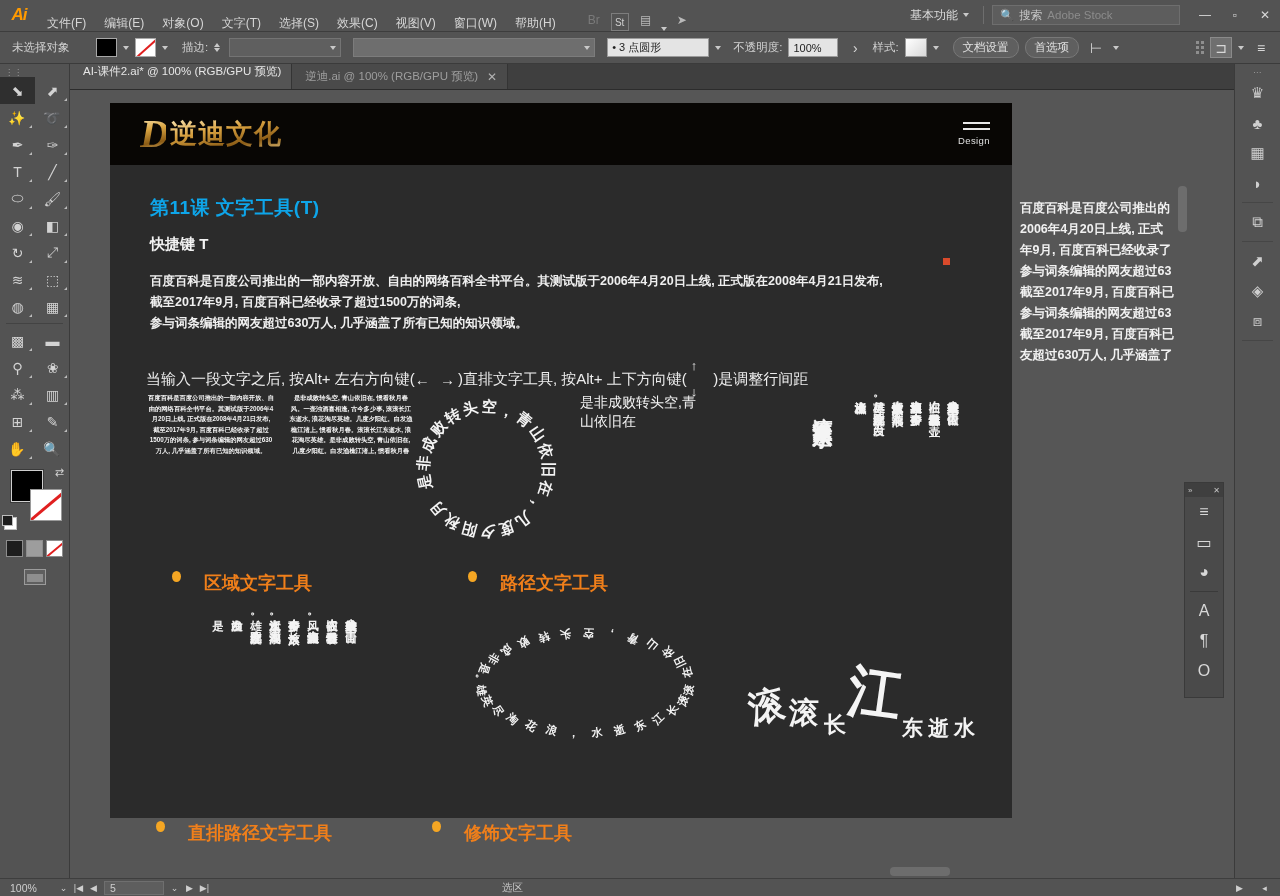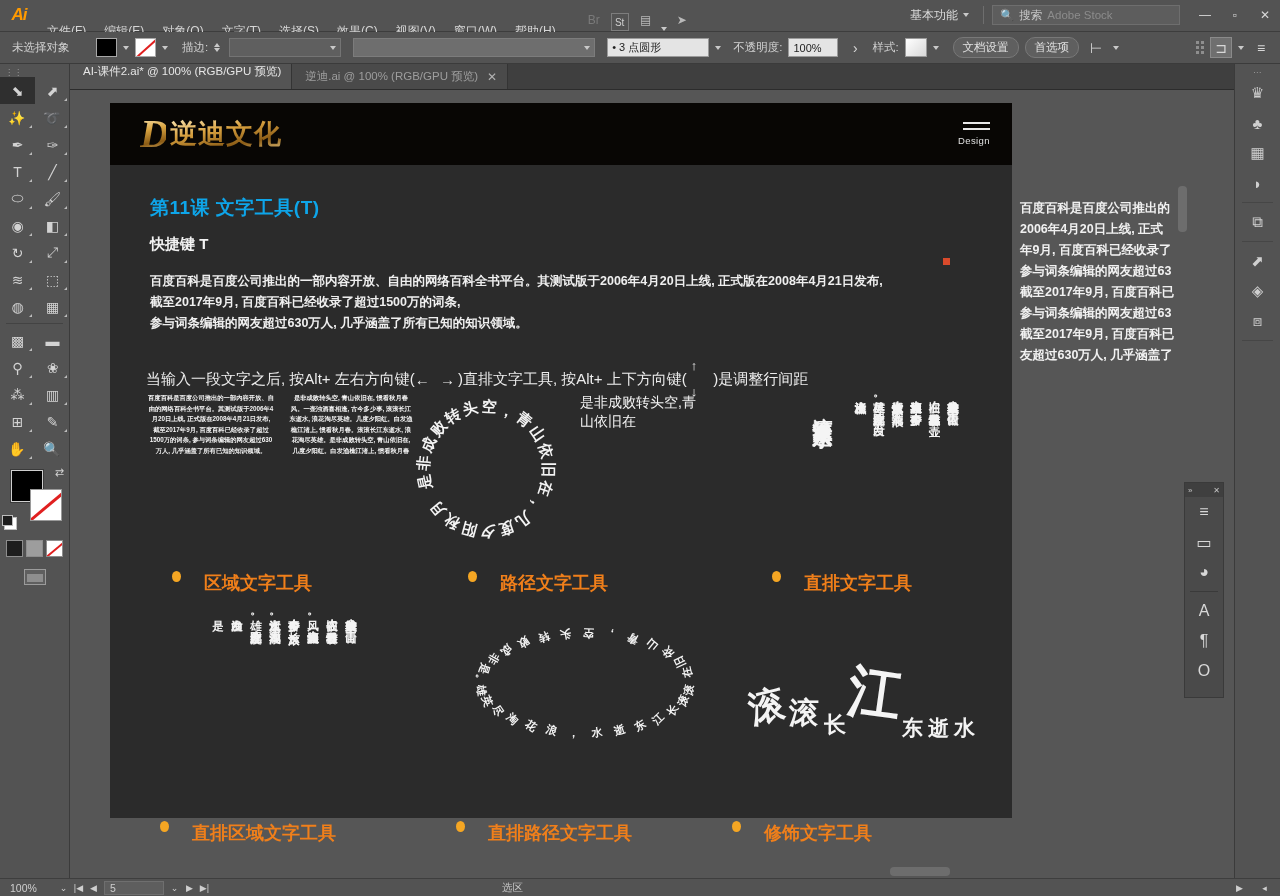--- a/index.html
+++ b/index.html
@@ -18,21 +18,21 @@
     position: absolute; left: 0; top: 0; width: 1280px; height: 32px;
     background: #535353; display: flex; align-items: flex-end;
     border-bottom: 1px solid #3d3d3d;
   }
   .ai-logo {
     width: 38px; height: 32px; display: flex; align-items: center;
     justify-content: center; color: #ff9a00; font-size: 17px;
     font-weight: bold; font-style: italic; letter-spacing: -1px;
   }
   .menu-item {
-    color: #d6d6d6; font-size: 12px; padding: 16px 9px; height: 32px;
+    color: #d6d6d6; font-size: 12px; padding: 8px 9px; height: 32px;
     line-height: 32px; white-space: nowrap; cursor: default;
   }
   .mb-spacer { flex: 0 0 14px; }
   .mb-icon {
     width: 26px; height: 22px; margin: 0 2px; display: flex;
     align-items: center; justify-content: center;
     color: #b9b9b9; font-size: 12px;
   }
   .mb-icon.dim { color: #7a7a7a; }
   .mb-icon.boxed {
@@ -537,24 +537,20 @@
         </div>
 
         <div class="captions-row" style="top:468px">
           <div class="cap" style="width:300px;padding-left:62px">
             <span class="bullet"></span>
             <span>区域文字工具</span>
           </div>
           <div class="cap" style="width:300px;padding-left:58px">
             <span class="bullet"></span>
             <span>路径文字工具</span>
-          </div>
-          <div class="cap" style="width:300px;padding-left:62px">
-            <span class="bullet"></span>
-            <span>直排文字工具</span>
           </div>
         </div>
 
         <div class="sample vb-area" style="display:flex;flex-direction:row-reverse;gap:4px;">
           <div class="vtext">非成败转头空,青山</div>
           <div class="vtext">依旧在,惯看秋月春</div>
           <div class="vtext">风。一壶浊酒喜相逢,</div>
           <div class="vtext">古今多少事,滚滚长</div>
           <div class="vtext">江东逝水。浪花淘尽</div>
           <div class="vtext">雄。几度夕阳红,</div>
@@ -597,24 +593,20 @@
             <span style="display:inline-block;font-size:34px;transform:rotate(-14deg) scale(1.05,1.1);">滚</span>
             <span style="display:inline-block;font-size:30px;transform:translateY(4px);">滚</span>
             <span style="display:inline-block;font-size:22px;transform:translateY(10px);">长</span>
             <span style="display:inline-block;font-size:46px;transform:rotate(8deg) scale(1.15,1.25) translateY(-4px);">江</span>
             <span style="display:inline-block;font-size:21px;transform:translateY(12px);">东</span>
             <span style="display:inline-block;font-size:21px;transform:translateY(12px);">逝</span>
             <span style="display:inline-block;font-size:21px;transform:translateY(12px);">水</span>
           </div>
 
         <div class="captions-row" style="top:718px">
-          <div class="cap" style="width:300px;padding-left:50px">
-            <span class="bullet"></span>
-            <span>直排区域文字工具</span>
-          </div>
           <div class="cap" style="width:290px;padding-left:46px">
             <span class="bullet"></span>
             <span>直排路径文字工具</span>
           </div>
           <div class="cap" style="width:300px;padding-left:32px">
             <span class="bullet"></span>
             <span>修饰文字工具</span>
           </div>
         </div>
 

